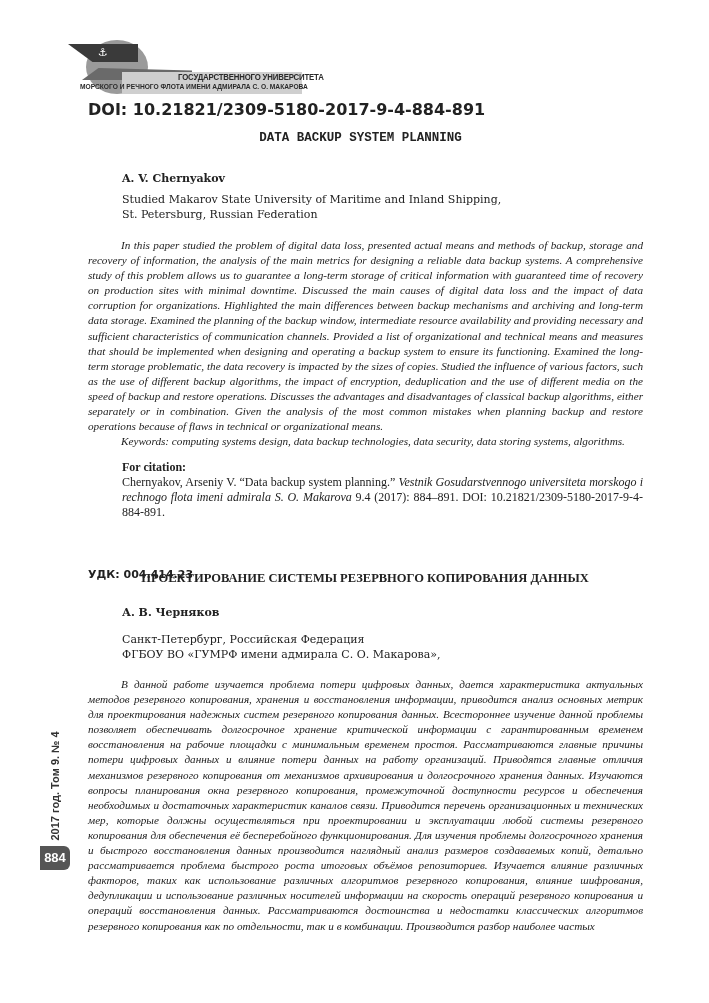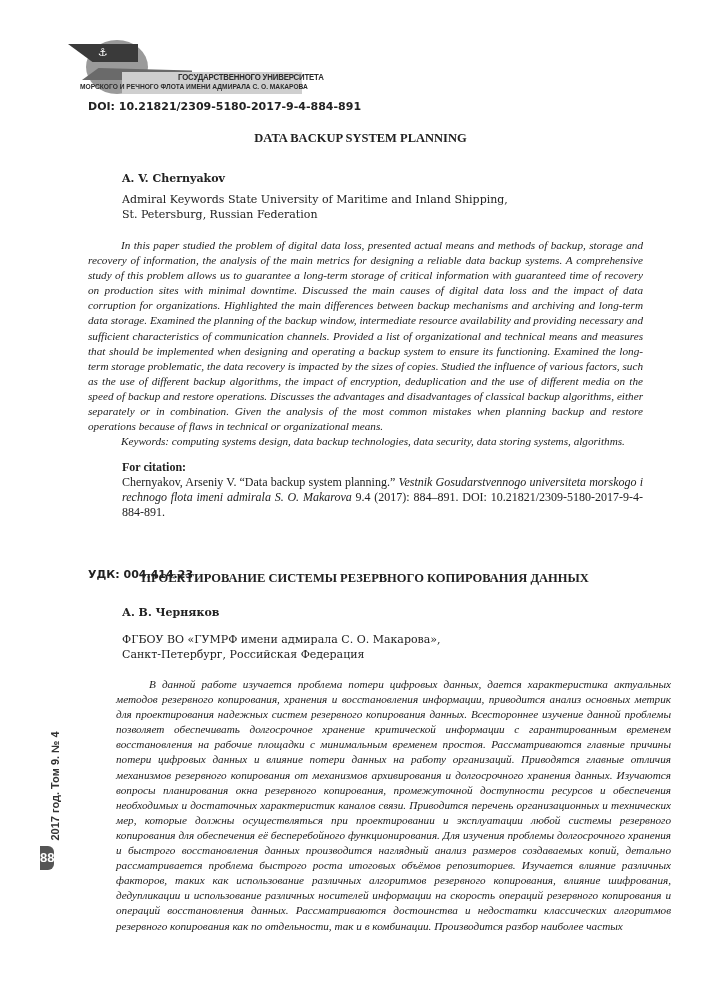--- a/index.html
+++ b/index.html
@@ -7,75 +7,75 @@
   .logo { position:absolute; left:62px; top:36px; width:240px; height:58px; }
   .logo .band { position:absolute; left:60px; top:36px; width:180px; height:22px; background:#cfcfcf; }
   .logo .circle { position:absolute; left:24px; top:4px; width:62px; height:54px; border-radius:50%; background:#9a9a9a; }
   .logo .flag2 { position:absolute; left:6px; top:8px; width:70px; height:18px; background:#3a3a3a; clip-path:polygon(0 0,100% 0,100% 100%,35% 100%); }
   .logo .ship { position:absolute; left:20px; top:32px; width:110px; height:12px; background:#6a6a6a; clip-path:polygon(0 100%,15% 0,100% 20%,100% 100%); }
   .logo .anchor { position:absolute; left:36px; top:10px; color:#fff; font-size:11px; font-family:"DejaVu Sans",sans-serif; }
   .logo .title { position:absolute; left:70px; top:-2px; font-family:"Liberation Sans",sans-serif; font-weight:bold; font-size:36px; letter-spacing:0px; color:#3a3a3a; line-height:40px; }
   .logo .sub1 { position:absolute; left:116px; top:36px; font-family:"Liberation Sans",sans-serif; font-weight:bold; font-size:8.5px; color:#2a2a2a; letter-spacing:-0.2px; transform:scaleX(0.92); transform-origin:left; white-space:nowrap; }
   .logo .sub2 { position:absolute; left:18px; top:47px; font-family:"Liberation Sans",sans-serif; font-weight:bold; font-size:7px; color:#2a2a2a; transform:scaleX(0.95); transform-origin:left; white-space:nowrap; }
 
-  .doi { position:absolute; left:88px; top:100px; font-family:"DejaVu Sans",sans-serif; font-weight:bold; font-size:11px; color:#222; }
-  .title-en { position:absolute; left:0; width:709px; top:131px; text-align:center; font-family:Liberation Serif, serif; font-weight:bold; font-size:12.5px; padding-left:12px; box-sizing:border-box; }
+  .doi { position:absolute; left:88px; top:100px; font-family:"DejaVu Sans",sans-serif; font-weight:bold; font-size:16px; color:#222; }
+  .title-en { position:absolute; left:0; width:709px; top:131px; text-align:center; font-family:Liberation Mono, monospace; font-weight:bold; font-size:12.5px; padding-left:12px; box-sizing:border-box; }
   .author { position:absolute; left:122px; font-family:"DejaVu Serif",serif; font-weight:bold; font-size:11px; }
   .affil { position:absolute; left:122px; font-family:"DejaVu Serif",serif; font-size:11px; line-height:15px; }
   .abstract { position:absolute; left:88px; width:555px; font-family:"Liberation Serif",serif; font-style:italic; font-size:11.2px; line-height:15.1px; text-align:justify; }
   .abstract p { margin:0; text-indent:33px; }
   .citation { position:absolute; left:122px; top:460px; width:521px; font-family:"Liberation Serif",serif; font-size:12px; line-height:15px; text-align:justify; }
   .citation .lbl { font-weight:bold; }
   .udk { position:absolute; left:88px; top:568px; font-family:"DejaVu Sans",sans-serif; font-weight:bold; font-size:11px; }
   .title-ru { position:absolute; left:0; width:709px; top:571px; text-align:center; font-family:"Liberation Serif",serif; font-weight:bold; font-size:12.5px; padding-left:21px; box-sizing:border-box; }
   .sidebar { position:absolute; left:38px; top:724px; width:30px; height:160px; }
   .sidebar .vtext { position:absolute; left:-48px; top:56px; width:130px; transform:rotate(-90deg); font-family:"Liberation Sans",sans-serif; font-weight:bold; font-size:11px; color:#333; text-align:center; white-space:nowrap; }
-  .sidebar .pagenum { position:absolute; left:2px; top:122px; width:14px; height:24px; background:#555; color:#fff; font-family:"Liberation Sans",sans-serif; font-weight:bold; font-size:13px; line-height:24px; text-align:center; border-radius:0 6px 6px 0; }
+  .sidebar .pagenum { position:absolute; left:2px; top:122px; width:30px; height:24px; background:#555; color:#fff; font-family:"Liberation Sans",sans-serif; font-weight:bold; font-size:13px; line-height:24px; text-align:center; border-radius:0 6px 6px 0; }
 </style>
 </head>
 <body>
 
 <div class="logo">
   <div class="circle"></div>
   <div class="flag2"></div>
   <div class="ship"></div>
   <span class="anchor">⚓</span>
   <div class="band"></div>
   <div class="sub1">ГОСУДАРСТВЕННОГО УНИВЕРСИТЕТА</div>
   <div class="sub2">МОРСКОГО И РЕЧНОГО ФЛОТА ИМЕНИ АДМИРАЛА С. О. МАКАРОВА</div>
 </div>
 
 <div class="doi">DOI: 10.21821/2309-5180-2017-9-4-884-891</div>
 
 <div class="title-en">DATA BACKUP SYSTEM PLANNING</div>
 <div class="author" style="top:172px;">A. V. Chernyakov</div>
 <div class="affil" style="top:192px;">
-  <div>Admiral Keywords State University of Maritime and Inland Shipping,</div>
+  <div>Studied Makarov State University of Maritime and Inland Shipping,</div>
   <div>St. Petersburg, Russian Federation</div>
 </div>
 
 <div class="abstract" style="top:238px;font-family:Liberation Serif, serif;">
   <p>In this paper studied the problem of digital data loss, presented actual means and methods of backup, storage and recovery of information, the analysis of the main metrics for designing a reliable data backup systems. A comprehensive study of this problem allows us to guarantee a long-term storage of critical information with guaranteed time of recovery on production sites with minimal downtime. Discussed the main causes of digital data loss and the impact of data corruption for organizations. Highlighted the main differences between backup mechanisms and archiving and long-term data storage. Examined the planning of the backup window, intermediate resource availability and providing necessary and sufficient characteristics of communication channels. Provided a list of organizational and technical means and measures that should be implemented when designing and operating a backup system to ensure its functioning. Examined the long-term storage problematic, the data recovery is impacted by the sizes of copies. Studied the influence of various factors, such as the use of different backup algorithms, the impact of encryption, deduplication and the use of different media on the speed of backup and restore operations. Discusses the advantages and disadvantages of classical backup algorithms, either separately or in combination. Given the analysis of the most common mistakes when planning backup and restore operations because of flaws in technical or organizational means.</p>
   <p>Keywords: computing systems design, data backup technologies, data security, data storing systems, algorithms.</p>
 </div>
 
 <div class="citation">
   <div class="lbl">For citation:</div>
   <div><span>Chernyakov, Arseniy V. “Data backup system planning.” </span><i>Vestnik Gosudarstvennogo universiteta morskogo i rechnogo flota imeni admirala S. O. Makarova</i><span> 9.4 (2017): 884–891. DOI: 10.21821/2309-5180-2017-9-4-884-891.</span></div>
 </div>
 
 <div class="udk">УДК: 004.414.23</div>
 
 <div class="title-ru">ПРОЕКТИРОВАНИЕ СИСТЕМЫ РЕЗЕРВНОГО КОПИРОВАНИЯ ДАННЫХ</div>
 <div class="author" style="top:606px;">А. В. Черняков</div>
 <div class="affil" style="top:632px;">
+  <div>Санкт-Петербург, Российская Федерация</div>
   <div>ФГБОУ ВО «ГУМРФ имени адмирала С. О. Макарова»,</div>
-  <div>Санкт-Петербург, Российская Федерация</div>
 </div>
 
-<div class="abstract" style="top:677px;margin-left:28px;">
+<div class="abstract" style="top:677px;">
   <p>В данной работе изучается проблема потери цифровых данных, дается характеристика актуальных методов резервного копирования, хранения и восстановления информации, приводится анализ основных метрик для проектирования надежных систем резервного копирования данных. Всестороннее изучение данной проблемы позволяет обеспечивать долгосрочное хранение критической информации с гарантированным временем восстановления на рабочие площадки с минимальным временем простоя. Рассматриваются главные причины потери цифровых данных и влияние потери данных на работу организаций. Приводятся главные отличия механизмов резервного копирования от механизмов архивирования и долгосрочного хранения данных. Изучаются вопросы планирования окна резервного копирования, промежуточной доступности ресурсов и обеспечения необходимых и достаточных характеристик каналов связи. Приводится перечень организационных и технических мер, которые должны осуществляться при проектировании и эксплуатации любой системы резервного копирования для обеспечения её бесперебойного функционирования. Для изучения проблемы долгосрочного хранения и быстрого восстановления данных производится наглядный анализ размеров создаваемых копий, детально рассматривается проблема быстрого роста итоговых объёмов репозиториев. Изучается влияние различных факторов, таких как использование различных алгоритмов резервного копирования, влияние шифрования, дедупликации и использование различных носителей информации на скорость операций резервного копирования и операций восстановления данных. Рассматриваются достоинства и недостатки классических алгоритмов резервного копирования как по отдельности, так и в комбинации. Производится разбор наиболее частых</p>
 </div>
 
 <div class="sidebar">
   <div class="vtext">2017 год. Том 9. № 4</div>
   <div class="pagenum">884</div>
 </div>
 
 </body></html>

